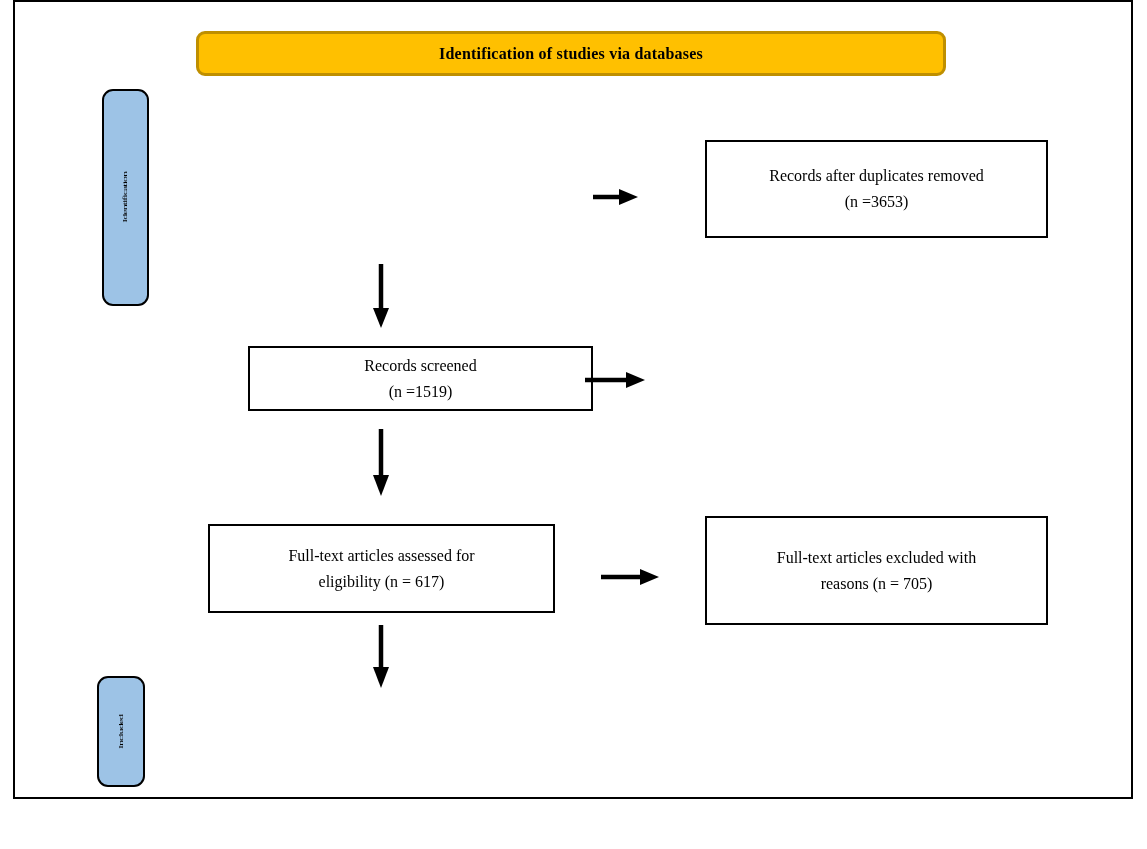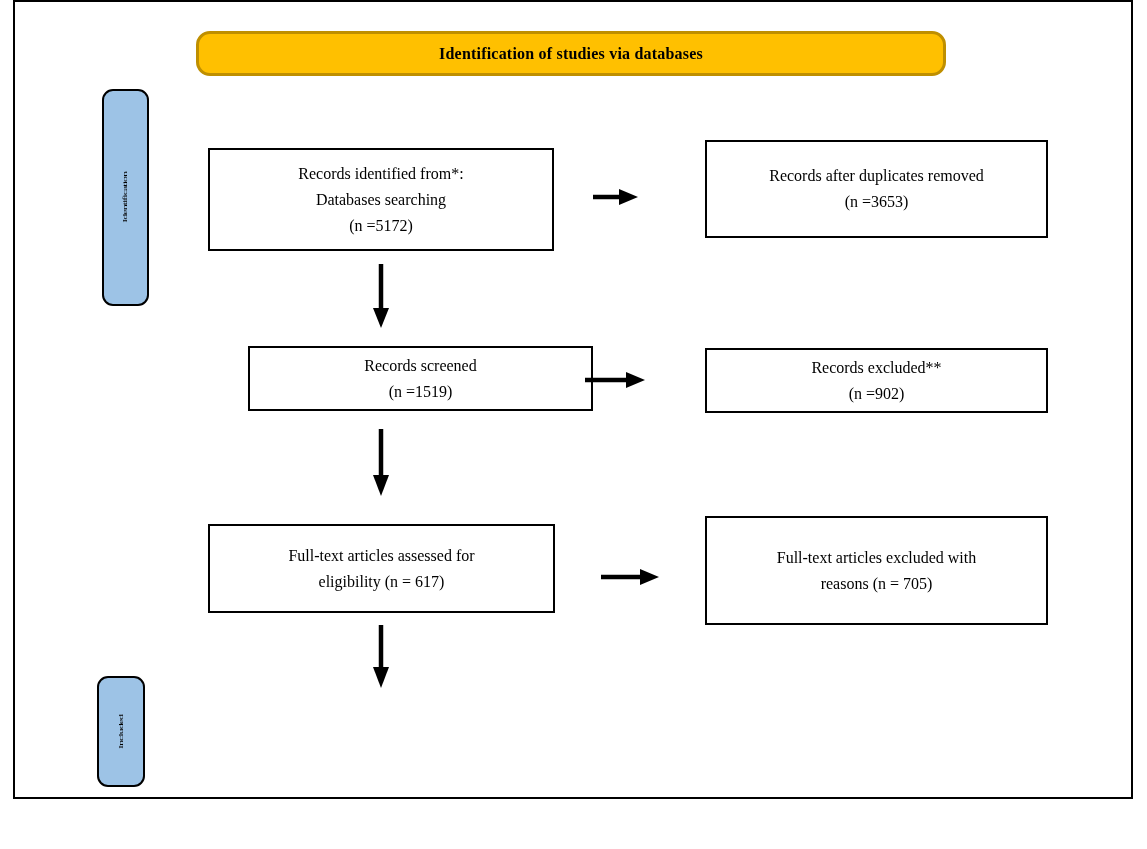--- a/index.html
+++ b/index.html
@@ -25,21 +25,21 @@
     background: transparent;
   }
   .banner {
     position: absolute;
     left: 196px;
     top: 31px;
     width: 744px;
     height: 39px;
     background: #FFC000;
     border: 3px solid #BF8F00;
-    border-radius: 14px;
+    border-radius: 9px;
     display: flex;
     align-items: center;
     justify-content: center;
   }
   .banner-text {
     font-weight: bold;
     font-size: 16px;
     color: #000000;
     letter-spacing: 0.2px;
   }
@@ -103,46 +103,37 @@
     <span class="banner-text">Identification of studies via databases</span>
   </div>
 
   <div class="stage stage-identification">
     <span class="stage-text">Identification</span>
   </div>
   <div class="stage stage-included">
     <span class="stage-text">Included</span>
   </div>
 
-  <div class="fbox box-records-identified">
-    <span>Records identified from*:</span>
-    <span>Databases searching</span>
-    <span>(n =5172)</span>
-  </div>
 
   <div class="fbox box-records-screened">
     <span>Records screened</span>
     <span>(n =1519)</span>
   </div>
 
   <div class="fbox box-fulltext-assessed">
     <span>Full-text articles assessed for</span>
     <span>eligibility (n = 617)</span>
   </div>
 
 
   <div class="fbox box-duplicates-removed">
     <span>Records after duplicates removed</span>
     <span>(n =3653)</span>
   </div>
 
-  <div class="fbox box-records-excluded">
-    <span>Records excluded**</span>
-    <span>(n =902)</span>
-  </div>
 
   <div class="fbox box-fulltext-excluded">
     <span>Full-text articles excluded with</span>
     <span>reasons (n = 705)</span>
   </div>
 
   <svg class="arrow-layer" viewBox="0 0 1147 849" xmlns="http://www.w3.org/2000/svg">
 
     <g>
       <line x1="593" y1="197" x2="621" y2="197" stroke="#000000" stroke-width="4.5"></line>

